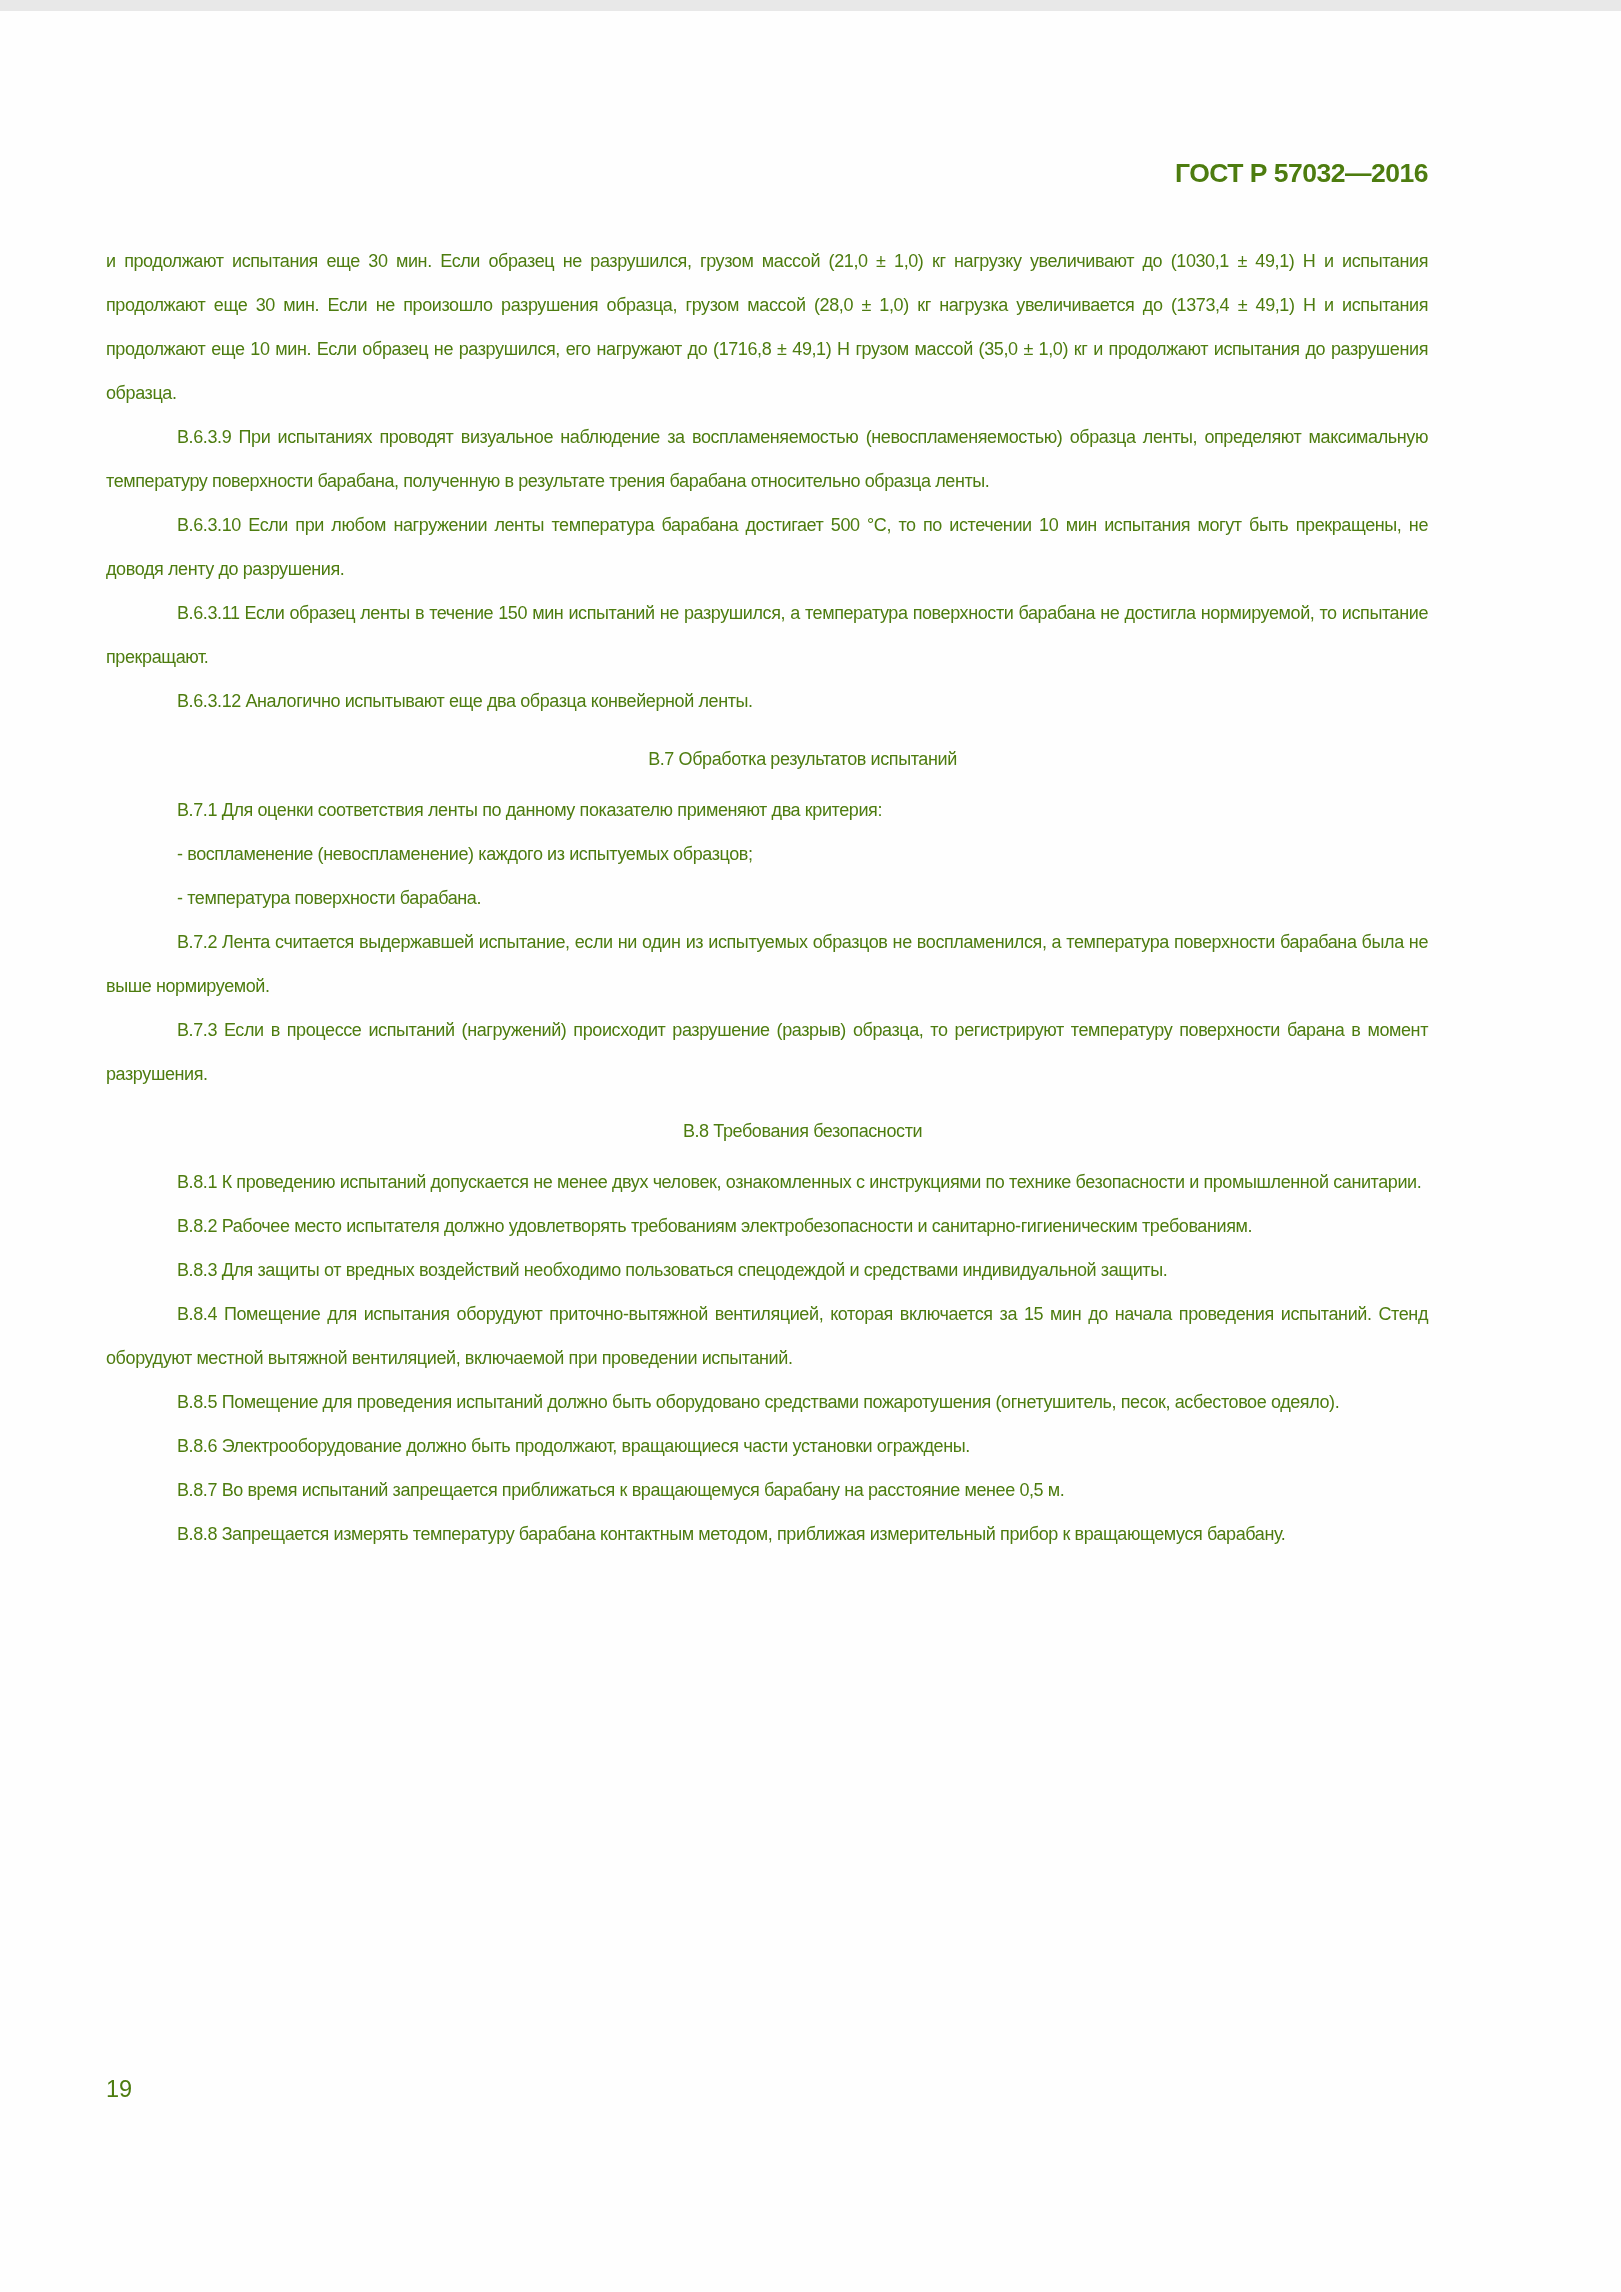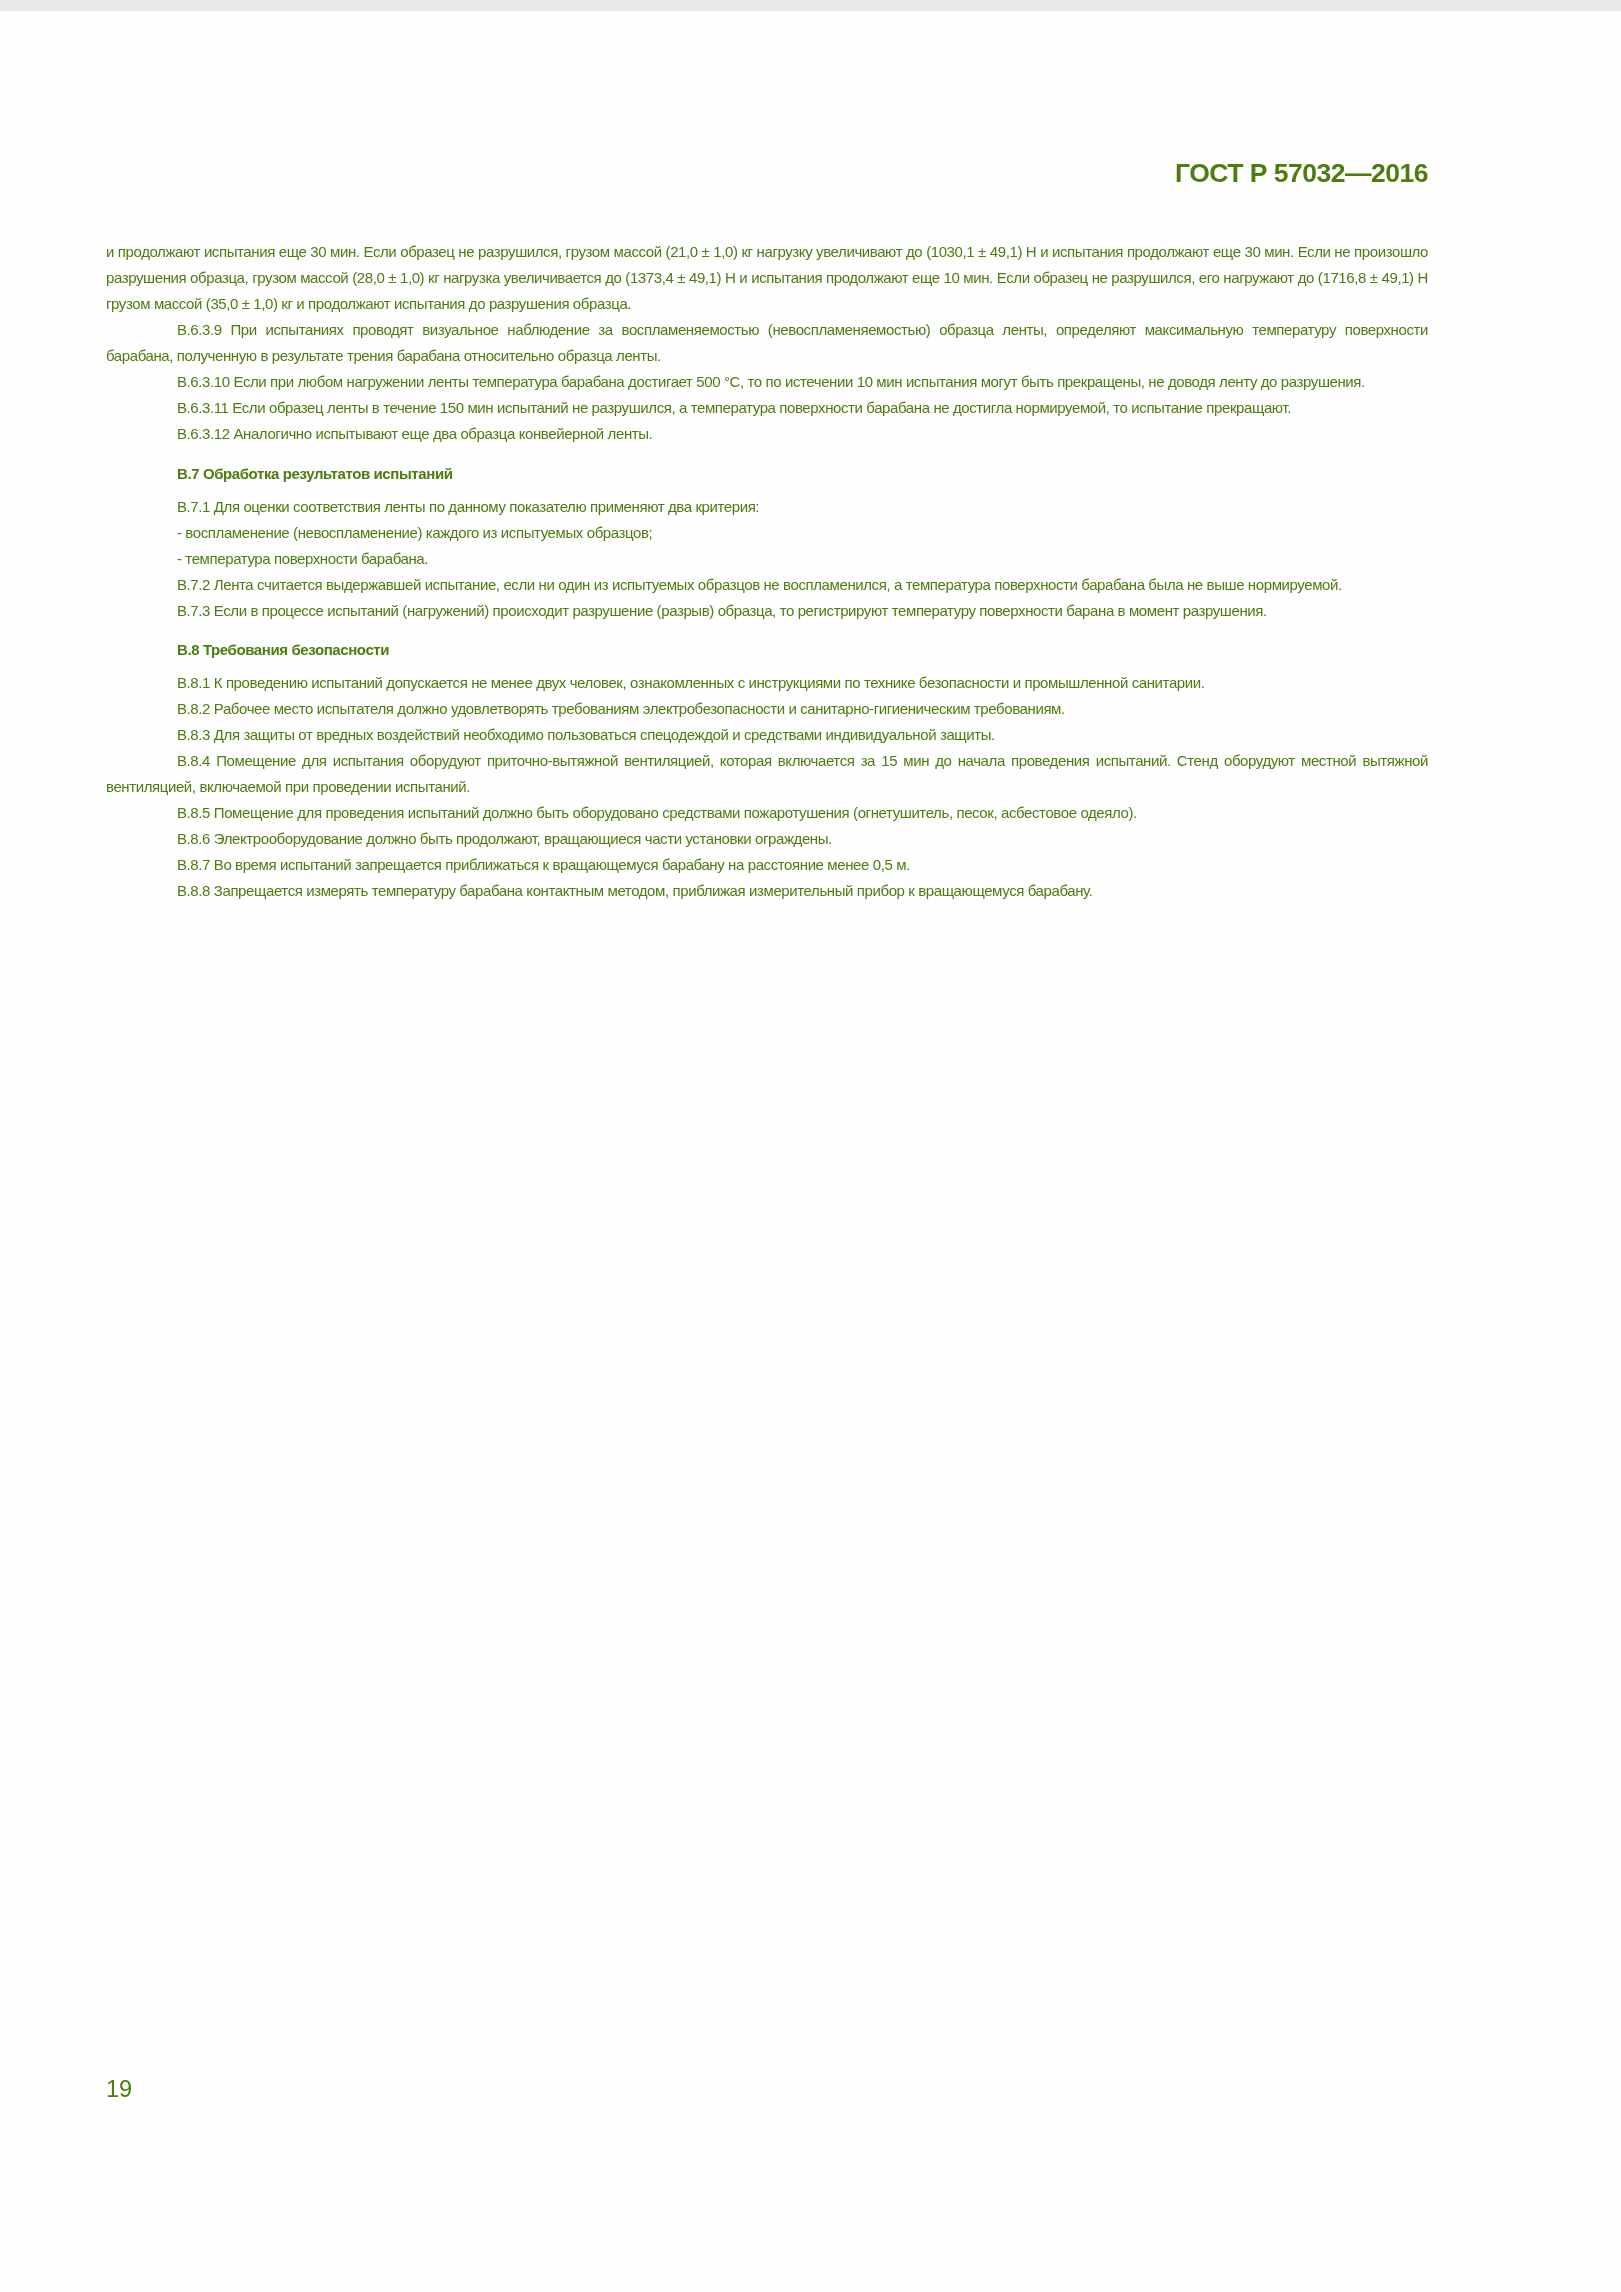--- a/index.html
+++ b/index.html
@@ -29,33 +29,33 @@
     line-height: 31px;
   }
   .doc-body {
     position: absolute;
     top: 228px;
     left: 106px;
     width: 1322px;
   }
   .doc-body p {
     margin: 0;
-    font-size: 15px;
-    line-height: 26px;
+    font-size: 18px;
+    line-height: 44px;
     letter-spacing: -0.4px;
     text-align: justify;
     hyphens: manual;
   }
   .doc-body p.indent {
     text-indent: 71px;
   }
   .doc-body p.heading {
-    font-weight: bold;
+    font-weight: normal;
     text-indent: 71px;
-    text-align: left;
+    text-align: center;
     margin: 13.7px 0 6.9px 0;
   }
   .page-number {
     position: absolute;
     top: 2063px;
     left: 106px;
     width: 1322px;
     text-align: left;
     font-size: 23.5px;
     line-height: 31px;

